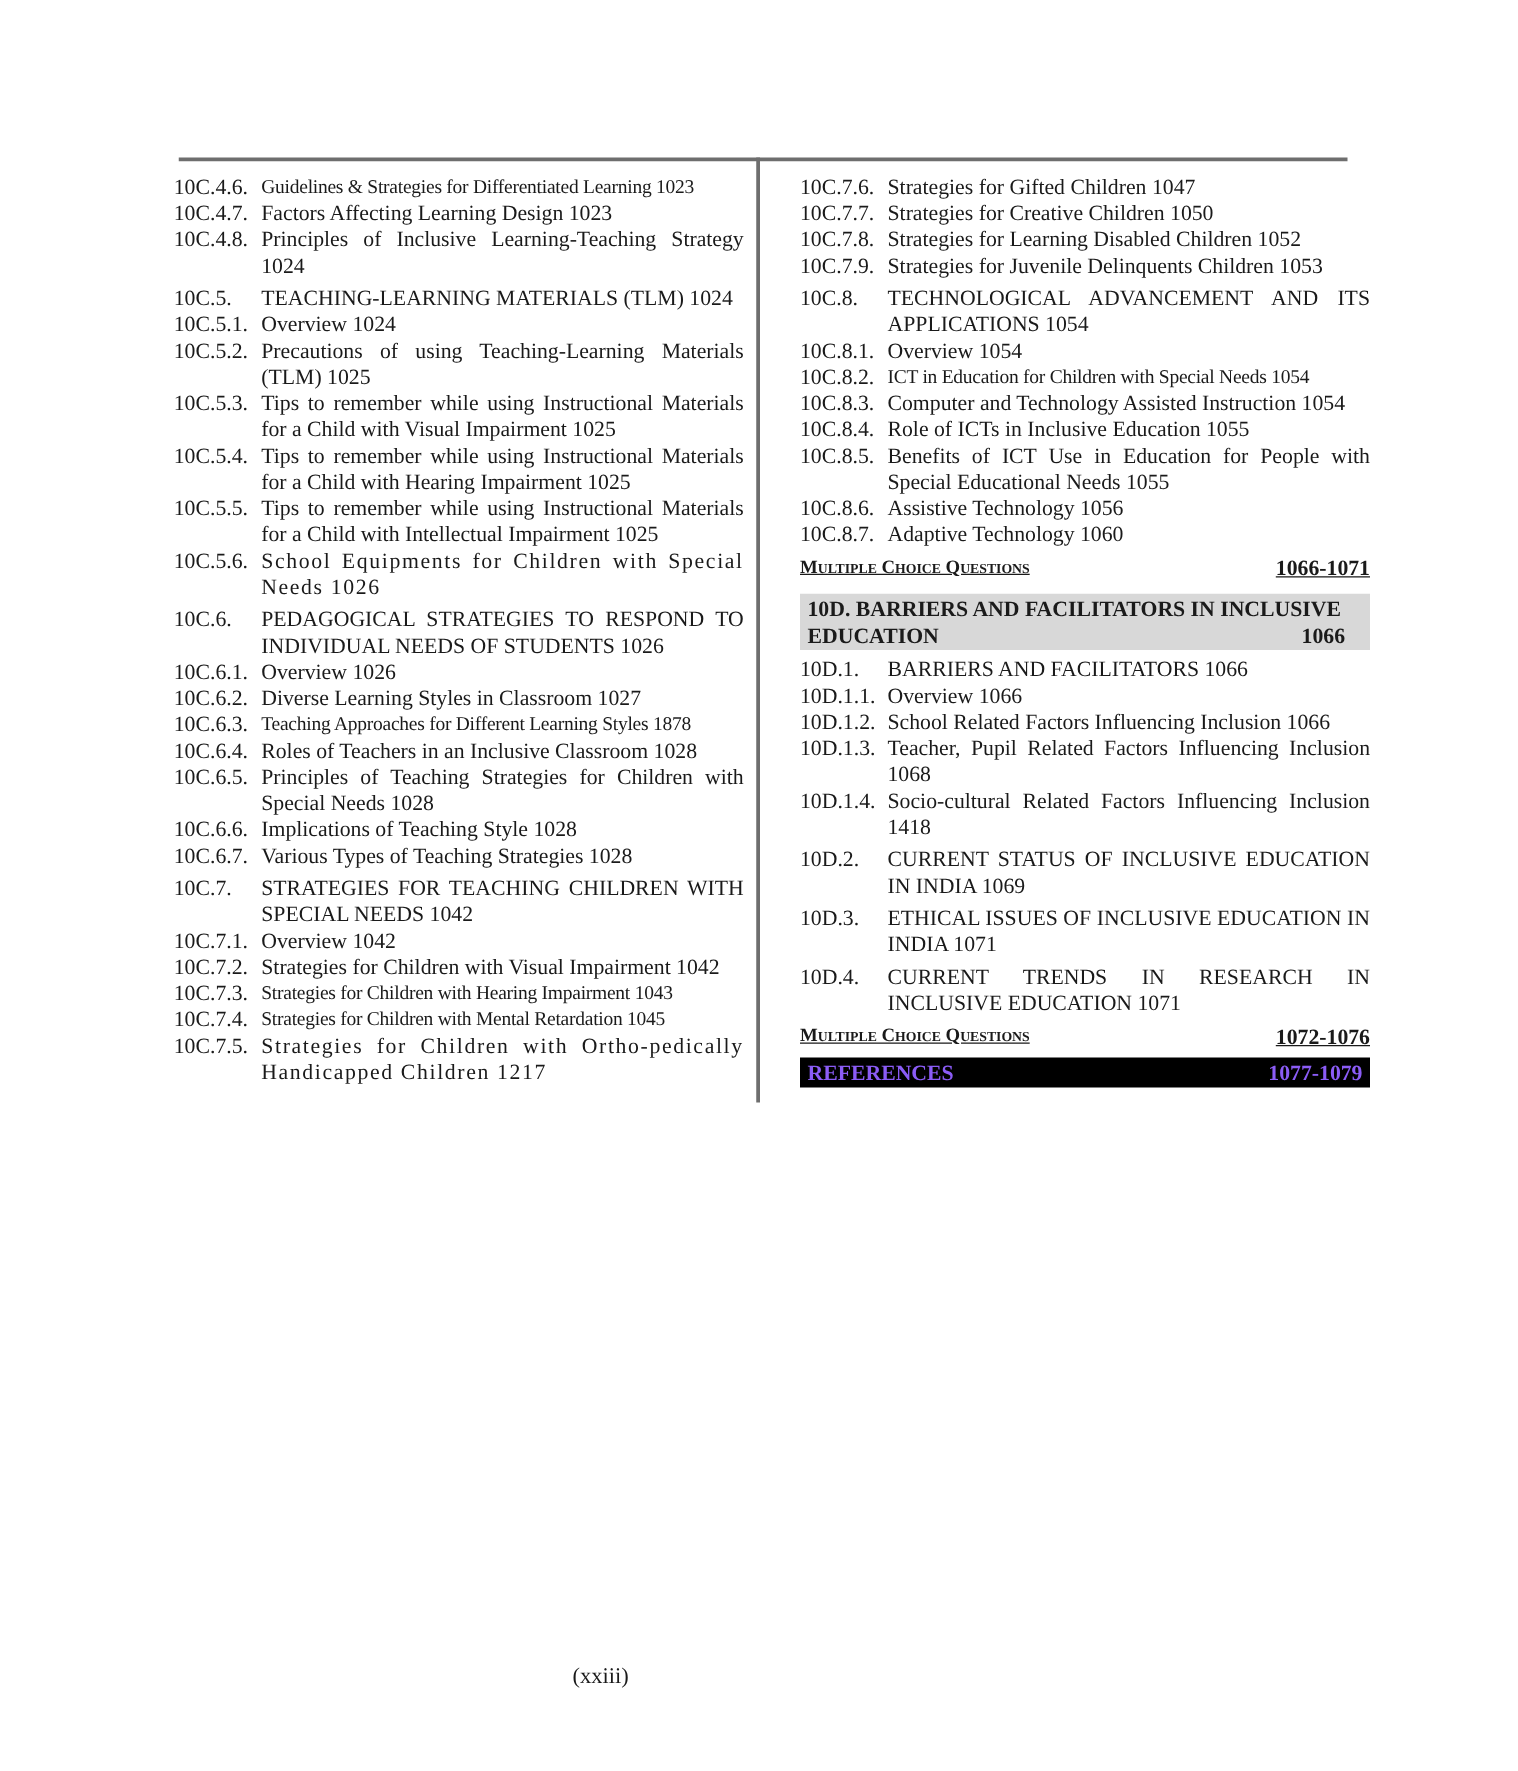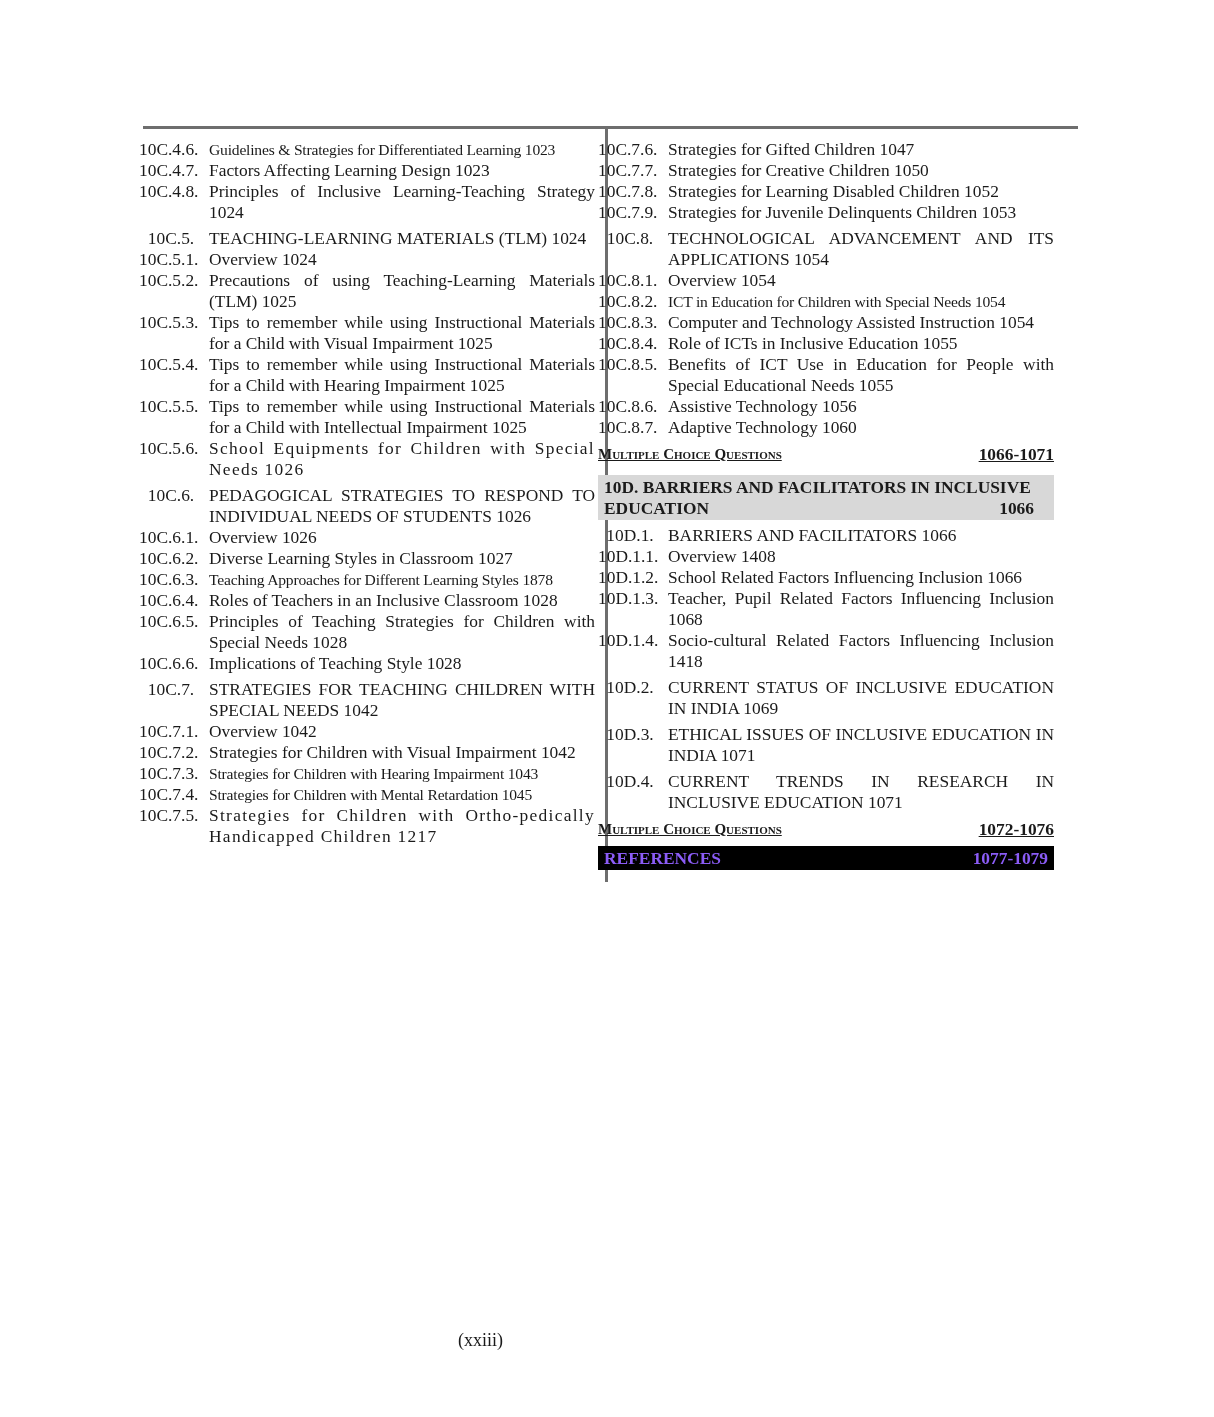--- a/index.html
+++ b/index.html
@@ -1,26 +1,26 @@
 <!DOCTYPE html>
 <html><head>
 <meta charset="utf-8">
 <style>
   html, body { margin: 0; padding: 0; background: #ffffff; }
   body { width: 1214px; height: 1417px; position: relative; font-family: "Liberation Serif", "DejaVu Serif", serif; color: #1a1a1a; }
   .top-rule { position: absolute; left: 143px; top: 126px; width: 935px; height: 3px; background: #6e6e6e; }
   .col-divider { position: absolute; left: 605px; top: 126px; width: 3px; height: 756px; background: #6e6e6e; }
   .col { position: absolute; top: 139px; }
   .col-left { left: 139px; width: 456px; }
-  .col-right { left: 598px; width: 456px; }
+  .col-right { left: 640px; width: 456px; }
   .entry { display: flex; font-size: 17.4px; line-height: 21px; }
   .entry .num { flex: 0 0 70px; white-space: nowrap; }
   .entry .txt { flex: 1 1 auto; text-align: justify; text-align-last: left; }
   .entry.section { margin-top: 5px; }
-  .entry.section .num { text-align: center; padding-right: 6px; flex-basis: 64px; }
+  .entry.section .num { text-align: left; padding-right: 6px; flex-basis: 64px; }
   .entry.condensed .txt { font-size: 15.6px; letter-spacing: -0.2px; }
   .entry.spaced .txt { letter-spacing: 1.3px; }
   .mcq { display: flex; justify-content: space-between; font-weight: bold; margin-top: 5px; line-height: 22px; text-decoration: underline; }
   .mcq .label { font-variant: small-caps; font-size: 15px; font-weight: bold; }
   .mcq .pages { font-size: 17.4px; }
   .chapter-box { background: #d8d8d8; margin-top: 10px; padding: 2px 20px 1px 6px; font-weight: bold; font-size: 17.4px; line-height: 21px; }
   .chapter-box .row2 { display: flex; justify-content: space-between; }
   .refs-box { background: #000000; color: #8b5cf6; display: flex; justify-content: space-between; padding: 1px 6px; margin-top: 6px; font-weight: bold; font-size: 17.4px; line-height: 22px; }
   .page-number { position: absolute; top: 1330px; left: 0; width: 961px; text-align: center; font-size: 18px; }
 </style>
@@ -92,20 +92,24 @@
       <span class="txt">Roles of Teachers in an Inclusive Classroom 1028</span>
     </div>
     <div class="entry">
       <span class="num">10C.6.5.</span>
       <span class="txt">Principles of Teaching Strategies for Children with Special Needs 1028</span>
     </div>
     <div class="entry">
       <span class="num">10C.6.6.</span>
       <span class="txt">Implications of Teaching Style 1028</span>
     </div>
+    <div class="entry">
+      <span class="num">10C.6.7.</span>
+      <span class="txt">Various Types of Teaching Strategies 1028</span>
+    </div>
     <div class="entry section">
       <span class="num">10C.7.</span>
       <span class="txt">STRATEGIES FOR TEACHING CHILDREN WITH SPECIAL NEEDS 1042</span>
     </div>
     <div class="entry">
       <span class="num">10C.7.1.</span>
       <span class="txt">Overview 1042</span>
     </div>
     <div class="entry">
       <span class="num">10C.7.2.</span>
@@ -187,21 +191,21 @@
       <span>1066</span>
     </div>
   </div>
   <div id="right-b">
       <div class="entry section">
         <span class="num">10D.1.</span>
         <span class="txt">BARRIERS AND FACILITATORS 1066</span>
       </div>
       <div class="entry">
         <span class="num">10D.1.1.</span>
-        <span class="txt">Overview 1408</span>
+        <span class="txt">Overview 1066</span>
       </div>
       <div class="entry">
         <span class="num">10D.1.2.</span>
         <span class="txt">School Related Factors Influencing Inclusion 1066</span>
       </div>
       <div class="entry">
         <span class="num">10D.1.3.</span>
         <span class="txt">Teacher, Pupil Related Factors Influencing Inclusion 1068</span>
       </div>
       <div class="entry">

